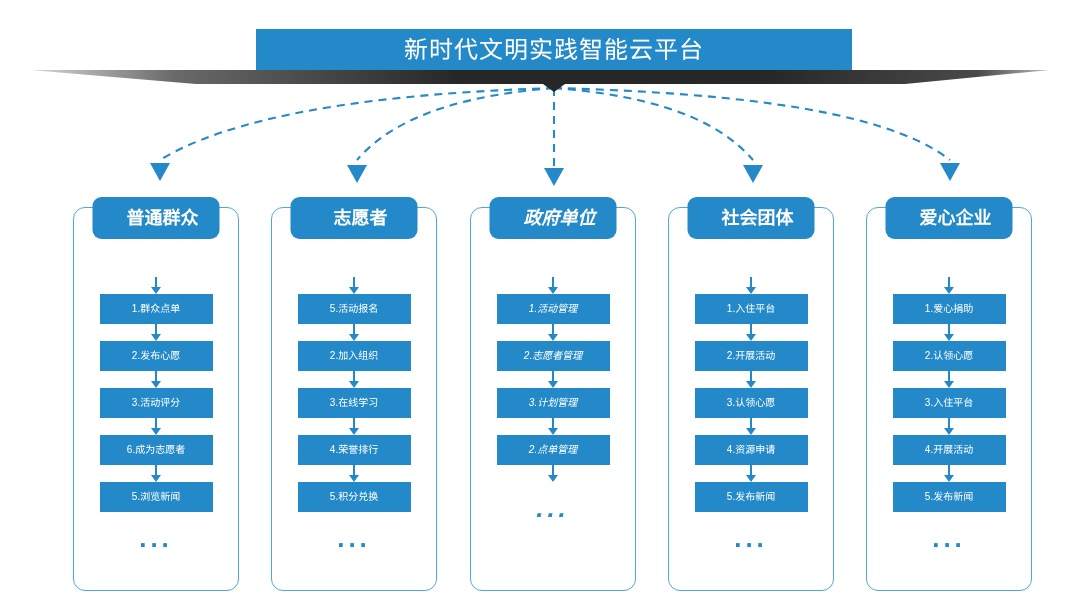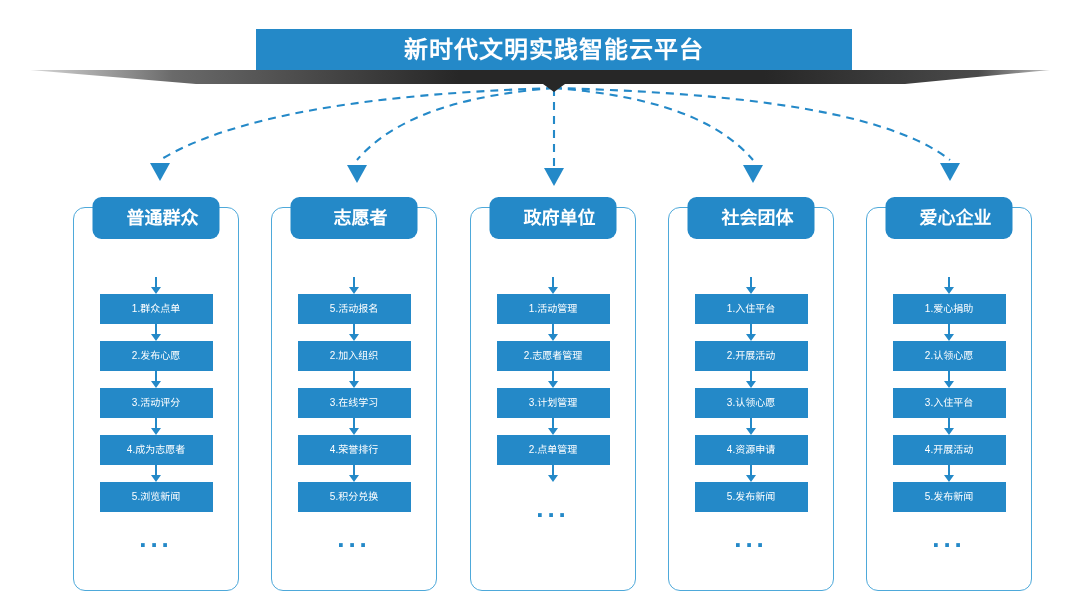--- a/index.html
+++ b/index.html
@@ -18,21 +18,21 @@
 
   
   .title-wrap{position:absolute;left:256px;top:29px;width:596px;height:41px;z-index:3;}
   .title-bar{
     position:absolute;left:0;top:0;width:100%;height:100%;
     background:#2489c8;
     display:flex;align-items:center;justify-content:center;
     box-sizing:border-box;
   }
   .title-text{
-    color:#ffffff;font-size:24px;font-weight:bold;letter-spacing:1px;
+    color:#ffffff;font-size:24px;font-weight:normal;letter-spacing:1px;
     line-height:1;white-space:nowrap;
   }
   
   #ribbon{position:absolute;left:0;top:0;width:1080px;height:120px;z-index:2;pointer-events:none;}
 
   
   .column{
     position:absolute;top:207px;width:166px;height:384px;
     border:1.4px solid #4ea9da;border-radius:12px;
     background:transparent;box-sizing:border-box;z-index:4;
@@ -133,21 +133,21 @@
           <svg class="dn-arrow" viewBox="0 0 14 17">
             <path d="M6 0 H8 V10 H12 L7 17 L2 10 H6 Z" fill="#2489c8"></path>
           </svg>
           <div class="step">
             <span class="step-text">3.活动评分</span>
           </div>
           <svg class="dn-arrow" viewBox="0 0 14 17">
             <path d="M6 0 H8 V10 H12 L7 17 L2 10 H6 Z" fill="#2489c8"></path>
           </svg>
           <div class="step">
-            <span class="step-text">4.成为志愿者</span>
+            <span class="step-text">6.成为志愿者</span>
           </div>
           <svg class="dn-arrow" viewBox="0 0 14 17">
             <path d="M6 0 H8 V10 H12 L7 17 L2 10 H6 Z" fill="#2489c8"></path>
           </svg>
           <div class="step">
             <span class="step-text">5.浏览新闻</span>
           </div>
           <div class="ellipsis">...</div>
         </div>
       </div>
@@ -182,21 +182,21 @@
           </div>
           <svg class="dn-arrow" viewBox="0 0 14 17">
             <path d="M6 0 H8 V10 H12 L7 17 L2 10 H6 Z" fill="#2489c8"></path>
           </svg>
           <div class="step">
             <span class="step-text">5.积分兑换</span>
           </div>
           <div class="ellipsis">...</div>
         </div>
       </div>
-      <div class="column" style="left: 470px;">
+      <div class="column" style="left: 470px; font-style: italic;">
         <div class="col-header">
           <span class="col-header-text">政府单位</span>
         </div>
         <div class="col-body">
           <svg class="dn-arrow" viewBox="0 0 14 17">
             <path d="M6 0 H8 V10 H12 L7 17 L2 10 H6 Z" fill="#2489c8"></path>
           </svg>
           <div class="step">
             <span class="step-text">1.活动管理</span>
           </div>

